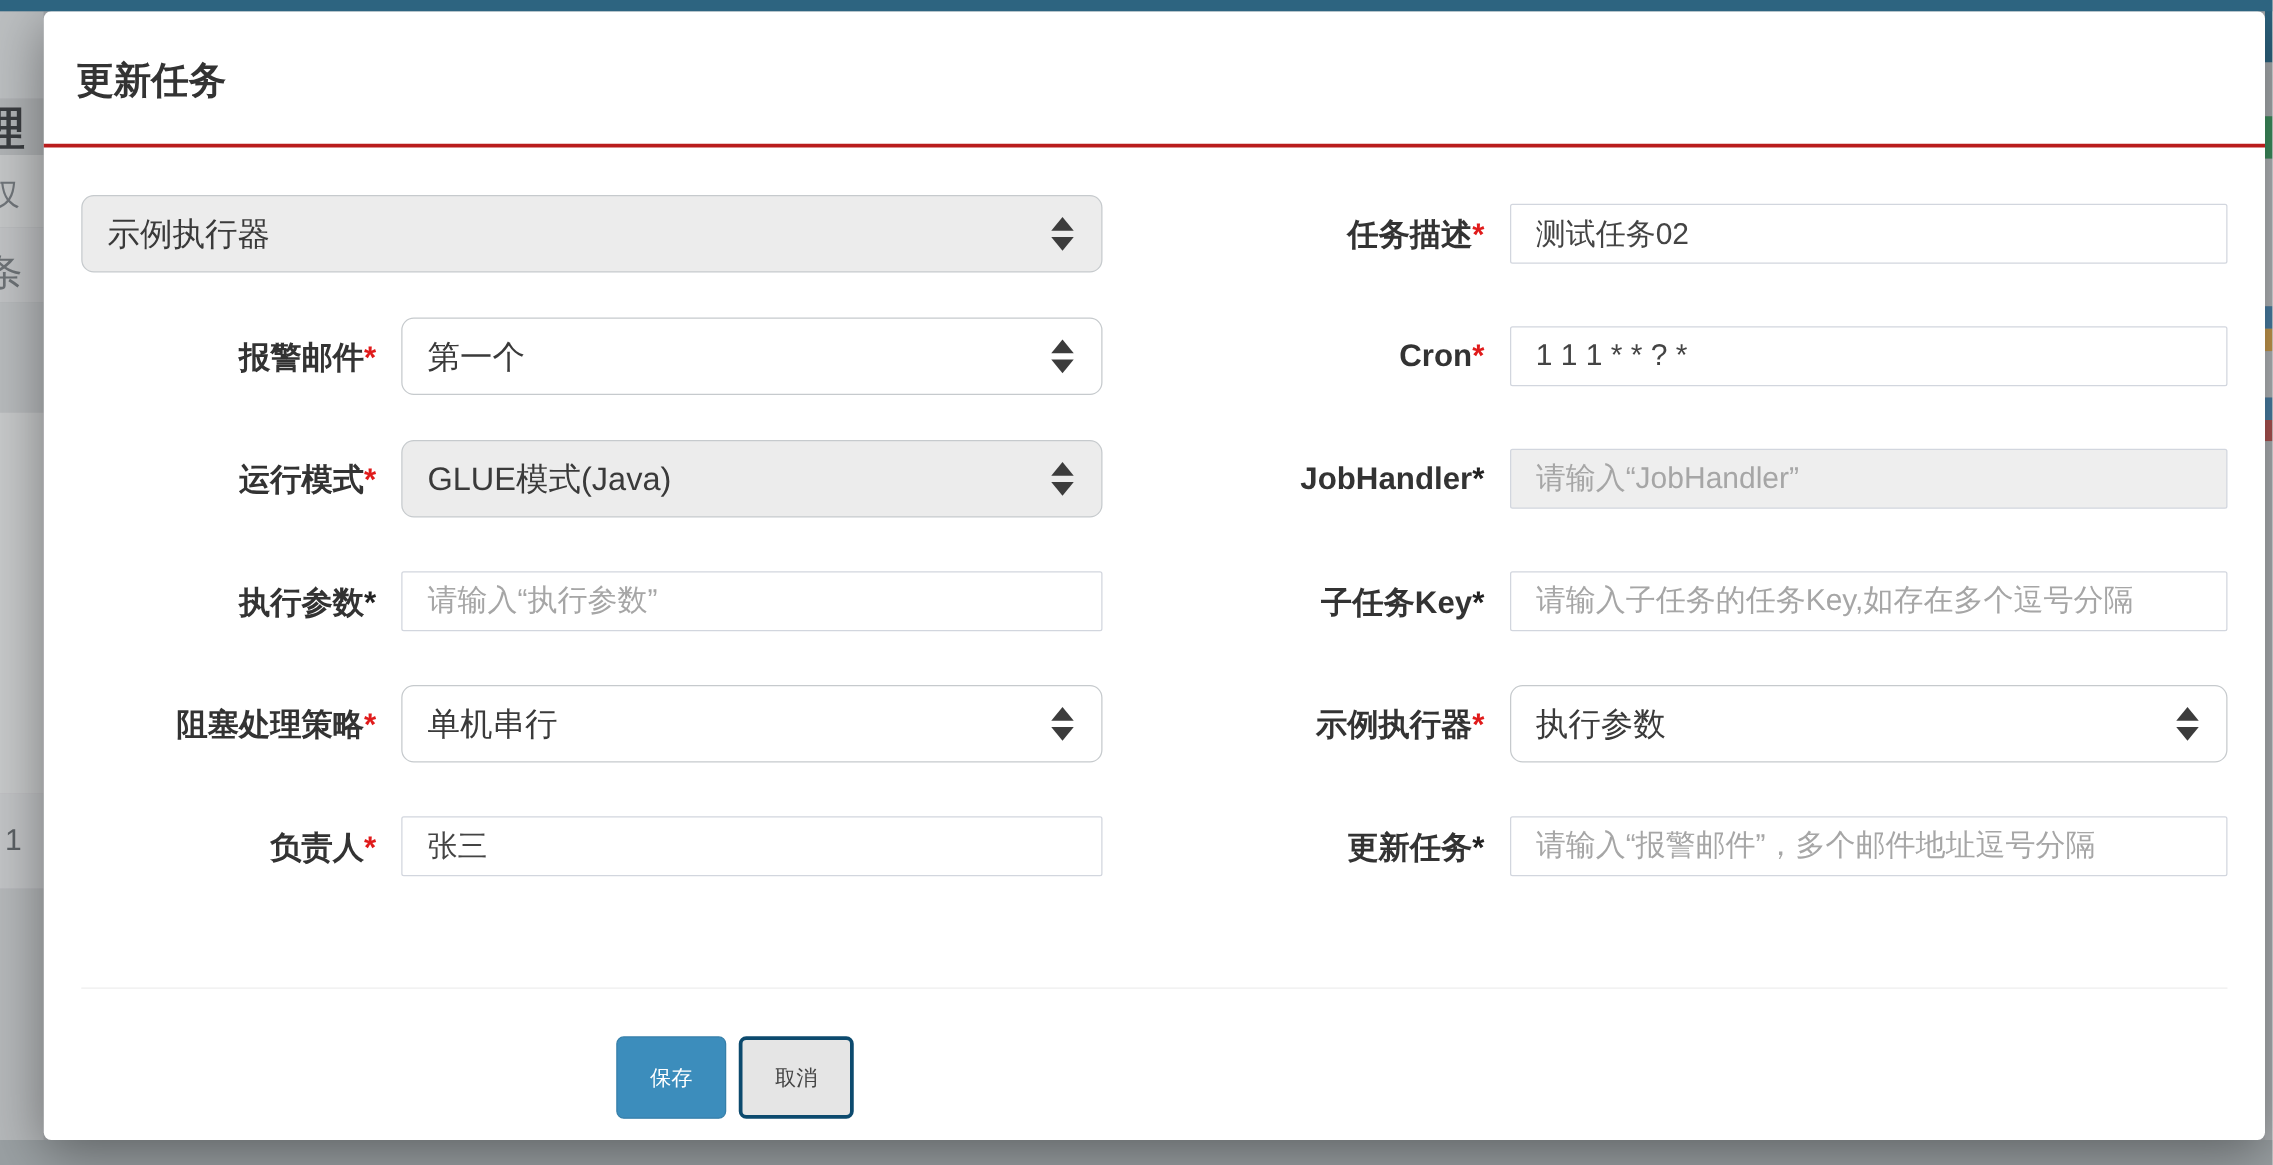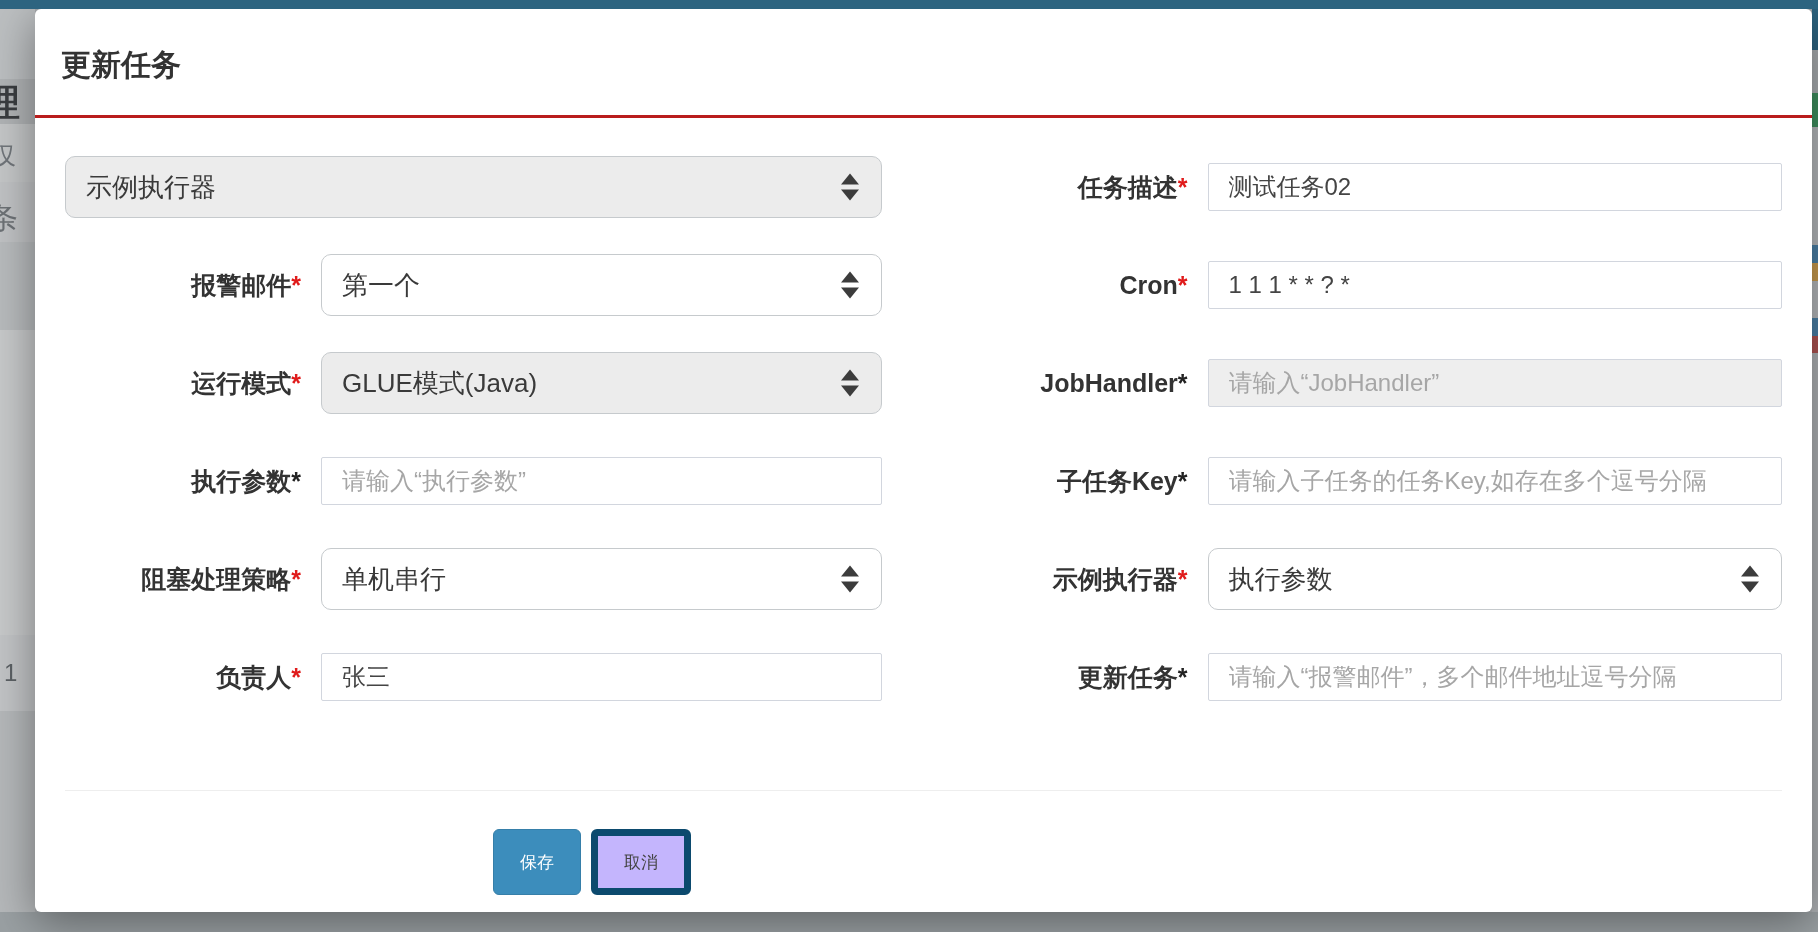--- a/index.html
+++ b/index.html
@@ -83,21 +83,21 @@
                 border-left:9px solid transparent; border-right:9px solid transparent; }
   .caret-ud .up   { border-bottom:11px solid #3c3c3c; }
   .caret-ud .down { border-top:11px solid #3c3c3c; }
 
   .divider { border:none; border-top:1px solid #eee; margin-top:46px; }
 
   .btn-row { margin-top:38px; padding-left:428px; display:flex; gap:10px; }
   .btn { height:66px; padding:0 26px; font-size:17px; border-radius:6px; cursor:pointer;
          font-family:"Liberation Sans","DejaVu Sans",sans-serif; }
   .btn-save { background:#3c8dbc; border:1px solid #367fa9; color:#fff; }
-  .btn-cancel { background:#c4b5fd; border:7px solid #0c4a6e; color:#444; }
+  .btn-cancel { background:#e5e5e5; border:3px solid #0c4a6e; color:#444; }
 </style>
 </head>
 <body>
 
 <div class="topbar"></div>
 <div class="bg-left">
   <div class="band b1"></div>
   <div class="band b2">
     <span class="frag frag1">理</span>
   </div>

